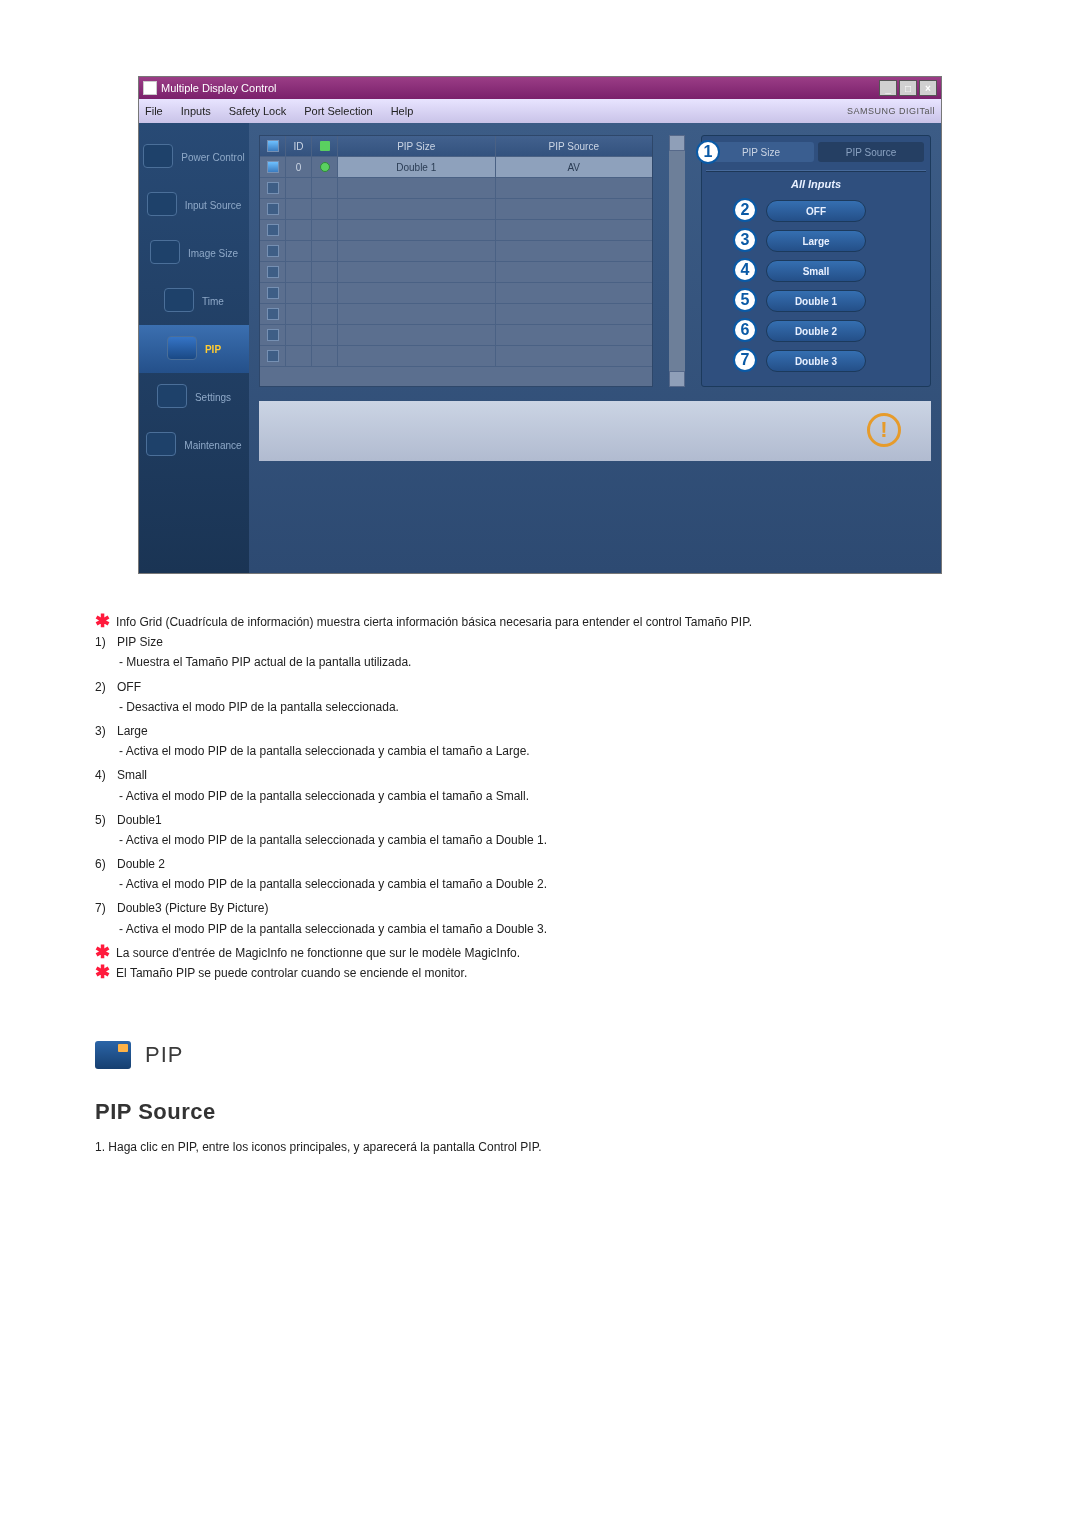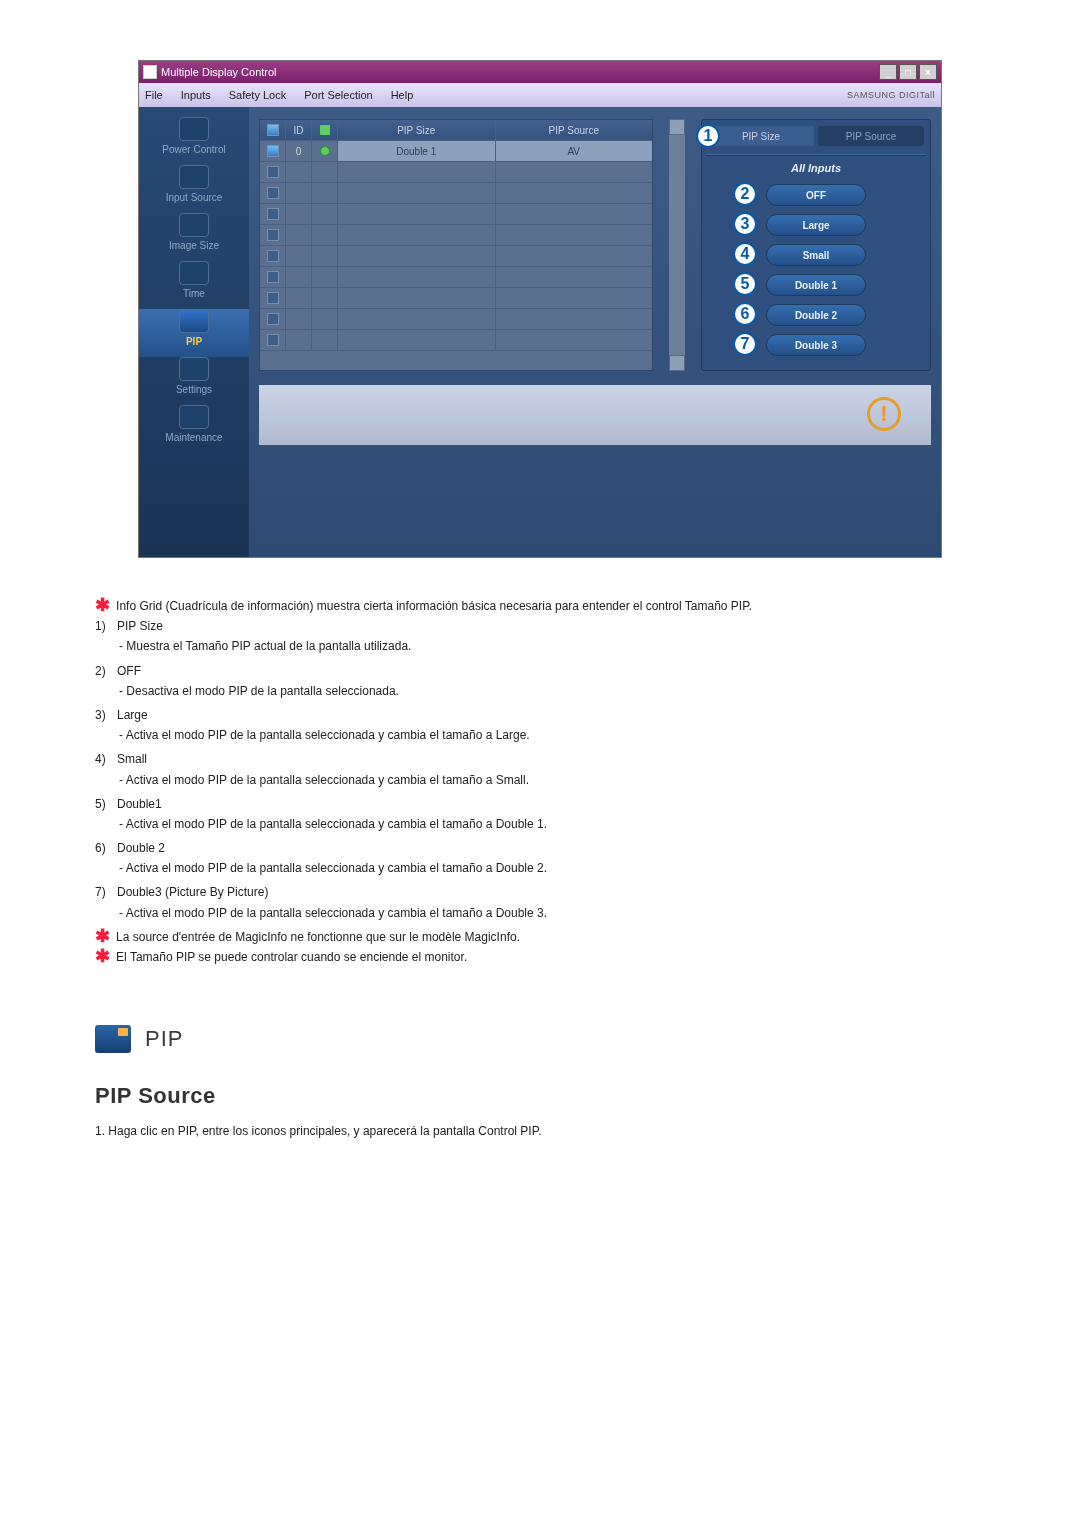--- a/index.html
+++ b/index.html
@@ -1,36 +1,36 @@
 <!DOCTYPE html>
 <html><head>
 <meta charset="utf-8">
 <style>
   
   *{box-sizing:border-box;margin:0;padding:0;font-family:Arial,Helvetica,sans-serif;}
   body{background:#fff;width:1080px;min-height:1527px;position:relative;}
   .page{width:890px;margin:0 auto;padding-top:60px;}
 
   
-  .app-window{width:804px;margin:0 auto 40px auto;border:1px solid #777;background:#c2410c;}
+  .app-window{width:804px;margin:16px auto 40px auto;border:1px solid #777;background:#c2410c;}
   .title-bar{height:22px;background:linear-gradient(#9b3d86,#7a206b);color:#fff;font-size:11px;
              display:flex;align-items:center;padding:0 4px;}
   .title-bar-icon{width:14px;height:14px;margin-right:4px;border:1px solid #ccc;background:#fff;}
   .title-bar-spacer{flex:1;}
   .win-btn{width:18px;height:16px;background:#d0d0d0;border:1px solid #555;margin-left:2px;
            display:flex;align-items:center;justify-content:center;font-size:10px;font-weight:bold;}
   .menu-bar{height:24px;background:linear-gradient(#e8e4ff,#c9c3e8);display:flex;align-items:center;
             font-size:11px;color:#222;padding:0 6px;}
   .menu-item{margin-right:18px;}
   .brand{margin-left:auto;font-size:9px;color:#555;letter-spacing:.5px;}
 
   .workspace{display:flex;min-height:450px;}
   .sidebar{width:110px;background:linear-gradient(#284a75,#1a3454);padding-top:10px;}
-  .side-item{height:48px;display:flex;flex-direction:column;align-items:center;
-             color:#8fa9c8;font-size:10px;}
+  .side-item{height:48px;display:flex;flex-direction:row;align-items:center;justify-content:center;
+             color:#8fa9c8;font-size:10px;gap:8px;}
   .side-item.selected{background:linear-gradient(#3b6fb0,#24508a);color:#fff;}
   .side-item.selected .side-label{color:#ffcc33;font-weight:bold;}
   .side-icon{width:30px;height:24px;border:1px solid #4b6f99;border-radius:4px;background:#1e416a;
              margin-bottom:3px;}
   .side-icon.highlight{background:linear-gradient(#3574c6,#1a4985);}
 
   .main-area{flex:1;background:linear-gradient(#3c5c86,#2d4a72);padding:12px 10px 6px 10px;position:relative;}
   .pill-row{display:flex;align-items:center;margin-bottom:6px;gap:14px;}
   .pill{height:20px;width:76px;border-radius:10px;background:linear-gradient(#356fb1,#244f88);
         color:#e8f0ff;font-size:10px;display:flex;align-items:center;justify-content:center;

